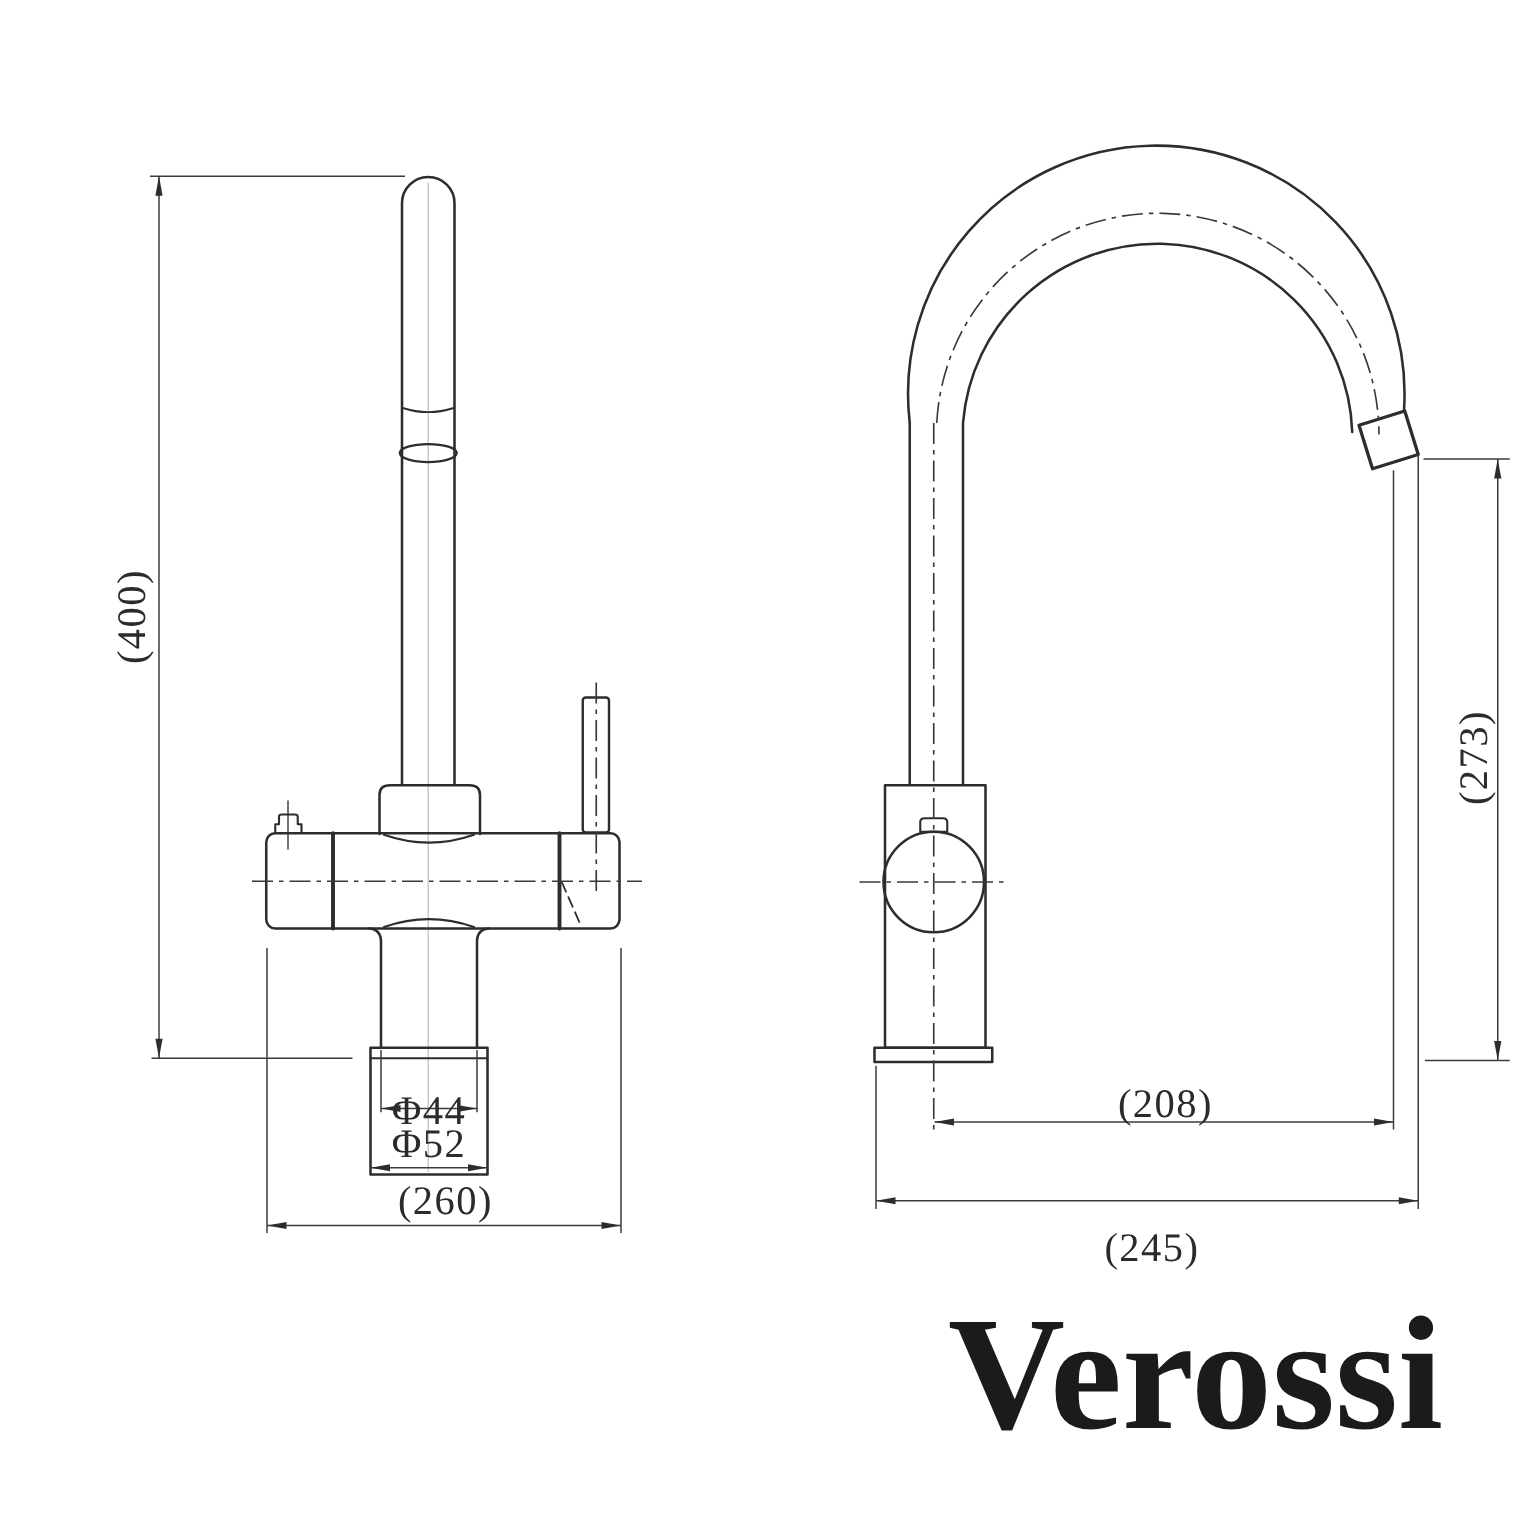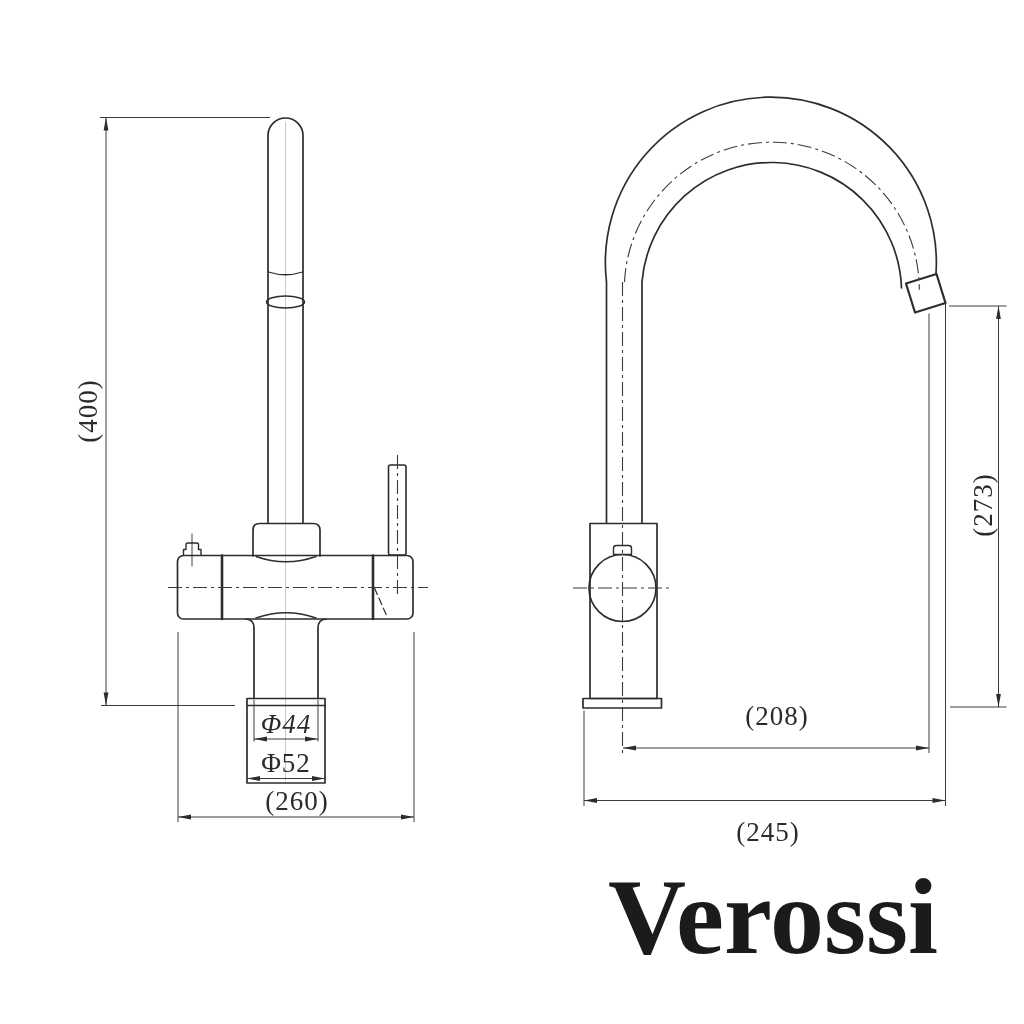--- a/index.html
+++ b/index.html
@@ -17,21 +17,21 @@
     font-size:27px;
     color:#2b2b2b;
     white-space:nowrap;
     letter-spacing:1px;
   }
   .dim-label.vertical{
     transform:translate(-50%,-50%) rotate(-90deg);
   }
   #brand-logo{
     position:absolute;
-    left:608px;
+    left:632px;
     top:863px;
     font-size:108px;
     line-height:1;
     font-weight:600;
     color:#1b1b1d;
     white-space:nowrap;
   }
 </style>
 </head>
 <body>
@@ -133,27 +133,27 @@
       <polygon points="998.5,707 996.1,694 1000.9,694"></polygon>
       <polygon points="623,748 636,745.6 636,750.4"></polygon>
       <polygon points="929,748 916,745.6 916,750.4"></polygon>
       <polygon points="584,800.5 597,798.1 597,802.9"></polygon>
       <polygon points="945.5,800.5 932.5,798.1 932.5,802.9"></polygon>
     </g>
   </svg>
 
   <div class="dim-label vertical" style="left:88px;top:411px;">(400)</div>
 
-  <div class="dim-label" style="left:286px;top:724px;font-style:italic;">Φ44</div>
+  <div class="dim-label" style="left:286px;top:741px;">Φ44</div>
 
   <div class="dim-label" style="left:286px;top:763px;text-align:center;">Φ52</div>
 
   <div class="dim-label" style="left:297px;top:801px;">(260)</div>
 
   <div class="dim-label vertical" style="left:983px;top:505px;">(273)</div>
 
-  <div class="dim-label" style="left:777px;top:716px;text-align:right;">(208)</div>
+  <div class="dim-label" style="left:777px;top:736px;text-align:right;">(208)</div>
 
   <div class="dim-label" style="left:768px;top:832px;">(245)</div>
 
   <div id="brand-logo">Verossi</div>
 
 </div>
 
 </body></html>

